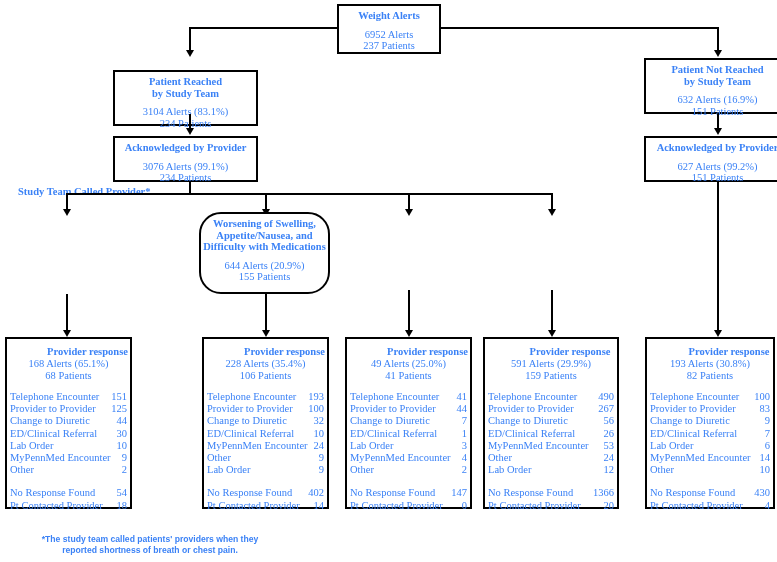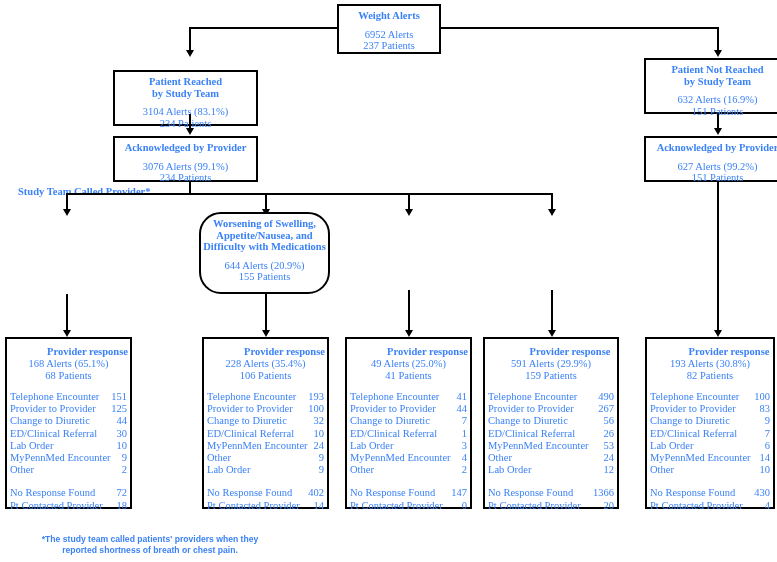--- a/index.html
+++ b/index.html
@@ -241,21 +241,21 @@
           <span class="lbl">MyPennMed Encounter</span>
           <span class="val">9</span>
         </div>
       <div class="resp-row">
           <span class="lbl">Other</span>
           <span class="val">2</span>
         </div>
       <div class="resp-spacer"></div>
       <div class="resp-row">
           <span class="lbl">No Response Found</span>
-          <span class="val">72</span>
+          <span class="val">54</span>
         </div>
       <div class="resp-row">
           <span class="lbl">Pt Contacted Provider</span>
           <span class="val">18</span>
         </div>
     </div>
   </div>
 
   <div class="box" style="left:202px; top:337px; width:127px; height:172px; text-align:left;">
     <div class="gap-sm"></div>

